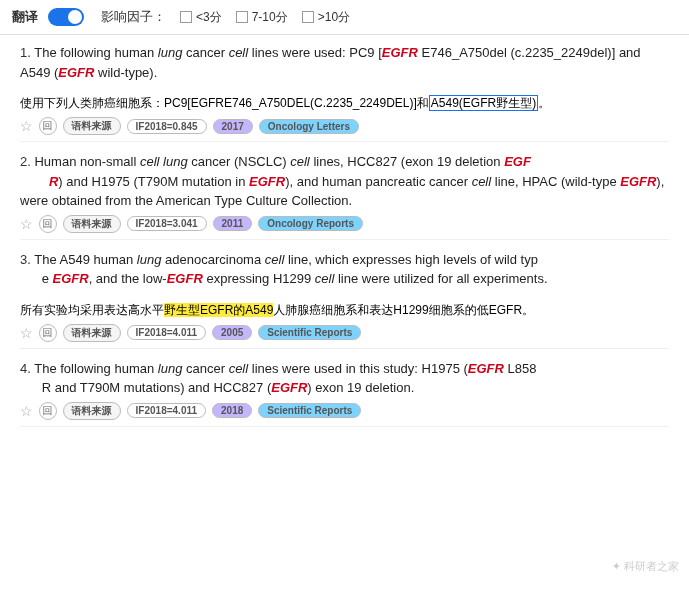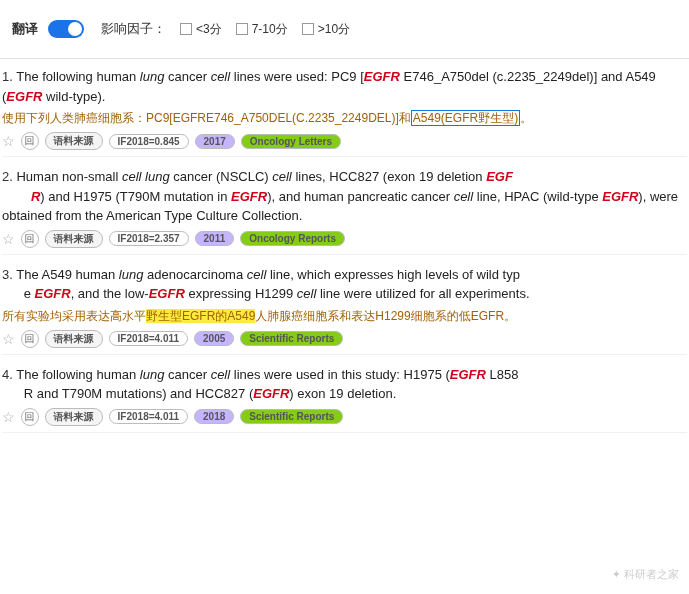--- a/index.html
+++ b/index.html
@@ -10,21 +10,21 @@
       color: #222;
       width: 689px;
       min-height: 594px;
       overflow-x: hidden;
     }
 
     
     .top-bar {
       display: flex;
       align-items: center;
-      padding: 20px 12px;
+      padding: 8px 12px;
       background: #fff;
       border-bottom: 1px solid #e0e0e0;
       gap: 10px;
       flex-wrap: wrap;
     }
     .translate-label {
       font-size: 13px;
       color: #333;
       font-weight: bold;
     }
@@ -62,21 +62,21 @@
     .checkbox-box {
       width: 12px;
       height: 12px;
       border: 1px solid #999;
       display: inline-block;
       background: #fff;
     }
 
     
     .content {
-      padding: 8px 2px;
+      padding: 8px 20px;
     }
 
     
     .result-item {
       margin-bottom: 10px;
       padding-bottom: 6px;
       border-bottom: 1px solid #f0f0f0;
     }
     .result-number {
       font-size: 13px;
@@ -85,22 +85,22 @@
       display: inline;
     }
     .result-en {
       font-size: 13px;
       line-height: 1.5;
       color: #222;
       display: inline;
     }
     .result-cn {
       font-size: 12px;
-      color: #a16207;
-      margin-top: 3px;
+      color: #000000;
+      margin-top: 12px;
       line-height: 1.6;
     }
     .italic { font-style: italic; }
 
     
     .meta-row {
       display: flex;
       align-items: center;
       gap: 6px;
       margin-top: 4px;
@@ -136,27 +136,27 @@
     .tag-source {
       background: #f5f5f5;
     }
     .tag-if {
       background: #fff;
     }
     .tag-year {
       background: #c4b5fd;
     }
     .tag-journal {
-      background: #84cc16;
+      background: #7dd3fc;
     }
 
     
     .watermark {
       position: fixed;
-      bottom: 12px;
+      bottom: 20px;
       right: 10px;
       font-size: 11px;
       color: #ccc;
       pointer-events: none;
     }
 
     .cn-highlight {
       background: #ffeb3b;
     }
     .cn-highlight-border {
@@ -213,21 +213,21 @@
     <div>
       <span class="result-number">2. </span>
       <span class="result-en">
         Human non-small <span class="italic">cell lung</span> cancer (NSCLC) <span class="italic">cell</span> lines, HCC827 (exon 19 deletion <span style="font-style:italic;font-weight:bold;color:#d0021b;">EGF<br>&nbsp;&nbsp;&nbsp;&nbsp;&nbsp;&nbsp;&nbsp;&nbsp;R</span>) and H1975 (T790M mutation in <span style="font-style:italic;font-weight:bold;color:#d0021b;">EGFR</span>), and human pancreatic cancer <span class="italic">cell</span> line, HPAC (wild-type <span style="font-style:italic;font-weight:bold;color:#d0021b;">EGFR</span>), were obtained from the American Type Culture Collection.
       </span>
     </div>
     <div class="meta-row">
       <span class="star-icon">☆</span>
       <span class="round-icon">回</span>
       <span class="tag tag-source">语料来源</span>
-      <span class="tag tag-if">IF2018=2.357</span>
+      <span class="tag tag-if">IF2018=3.041</span>
       <span class="tag tag-year">2011</span>
       <span class="tag tag-journal">Oncology Reports</span>
     </div>
   </div>
 
   <div class="result-item">
     <div>
       <span class="result-number">3. </span>
       <span class="result-en">
         The A549 human <span class="italic">lung</span> adenocarcinoma <span class="italic">cell</span> line, which expresses high levels of wild typ<br>&nbsp;&nbsp;&nbsp;&nbsp;&nbsp;&nbsp;e <span style="font-style:italic;font-weight:bold;color:#d0021b;">EGFR</span>, and the low-<span style="font-style:italic;font-weight:bold;color:#d0021b;">EGFR</span> expressing H1299 <span class="italic">cell</span> line were utilized for all experiments.

